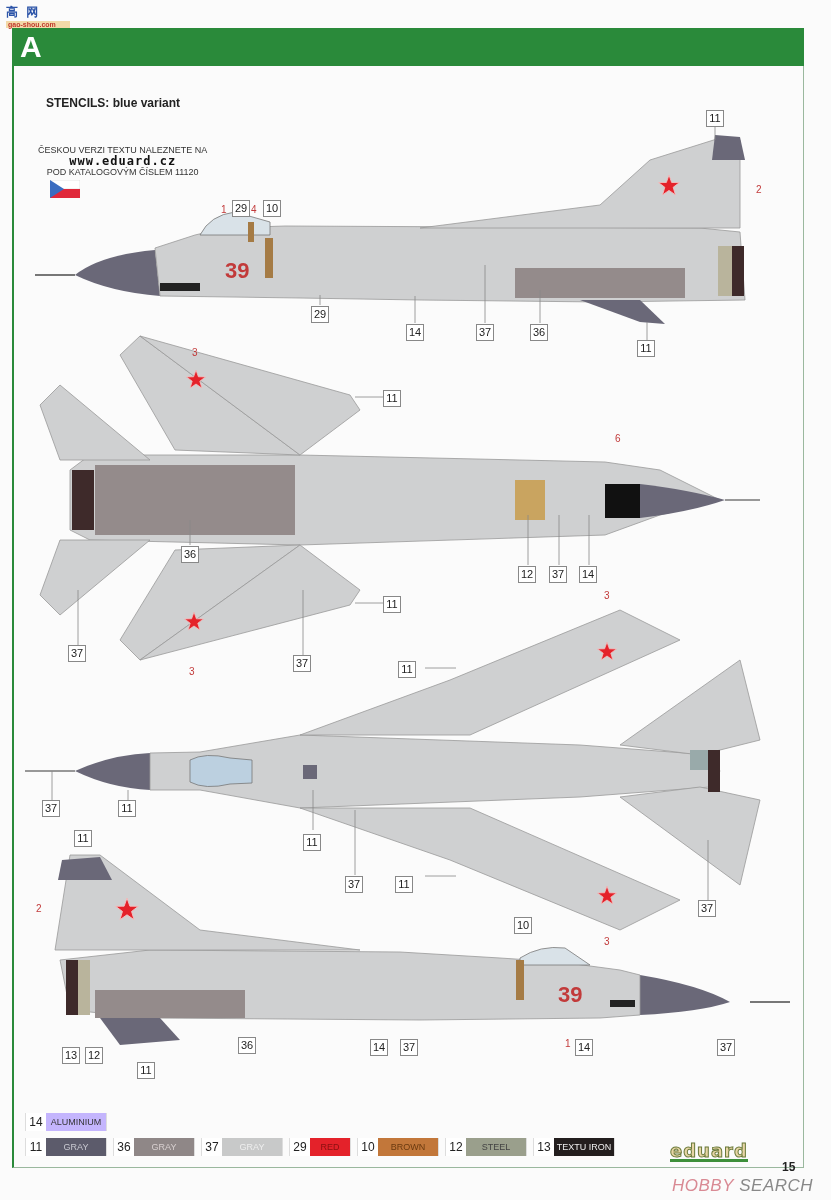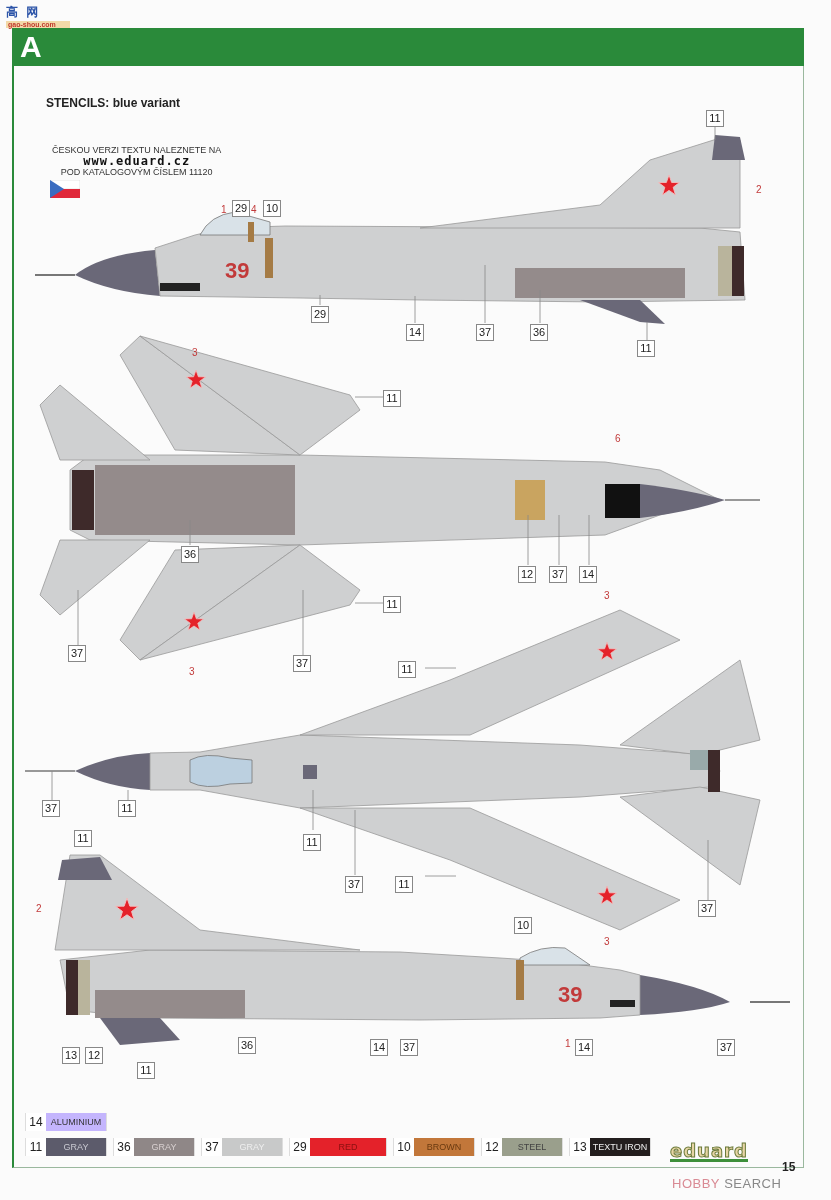--- a/index.html
+++ b/index.html
@@ -7,33 +7,33 @@
   body { position: relative; font-family: "Liberation Sans", sans-serif; color: #222; }
   .abs { position: absolute; }
   .watermark { left: 6px; top: 4px; width: 64px; height: 34px; }
   .wm-glyphs { font-family: "DejaVu Sans", sans-serif; font-size: 12px; font-weight: bold; color: #2c54a8; letter-spacing: 2px; }
   .wm-url { font-size: 7px; font-weight: bold; color: #c0392b; background: #f3d9a8; padding: 0 2px; }
   .frame { left: 12px; top: 28px; width: 792px; height: 1140px; border-left: 2px solid #2a8a3a; border-right: 1px solid #9ab89e; border-bottom: 1px solid #9ab89e; }
   .header { left: 12px; top: 28px; width: 792px; height: 38px; background: #2a8a3a; display: flex; align-items: center; }
   .header-letter { color: #fff; font-size: 30px; font-weight: bold; margin-left: 8px; width: 30px; }
   .header-title { color: #fff; font-size: 16px; font-weight: bold; margin-left: 6px; }
   .stencils { left: 46px; top: 96px; font-size: 12px; font-weight: bold; }
-  .cz-note { left: 52px; top: 145px; font-size: 9px; line-height: 11px; text-align: center; color: #333; }
+  .cz-note { left: 38px; top: 145px; font-size: 9px; line-height: 11px; text-align: center; color: #333; }
   .cz-url { font-family: "DejaVu Sans Mono", monospace; font-weight: bold; font-size: 12px; letter-spacing: 1px; color: #111; }
   .flag { left: 50px; top: 180px; width: 30px; height: 18px; }
   svg.art { position: absolute; left: 0; top: 0; }
   .callout { position: absolute; background: #fff; border: 1px solid #888; font-size: 11px; padding: 1px 2px; line-height: 13px; text-align: center; min-width: 18px; color: #222; }
   .callout-red { position: absolute; font-size: 10px; color: #c23a3a; }
   .legend-row { position: absolute; display: flex; align-items: center; }
   .swatch { display: flex; align-items: center; height: 18px; margin-right: 6px; border: 1px solid #ddd; }
   .swatch-num { background: #fff; width: 20px; height: 18px; font-size: 12px; line-height: 18px; text-align: center; }
   .swatch-name { height: 18px; font-size: 9px; line-height: 18px; text-align: center; }
   .eduard-logo { left: 670px; top: 1143px; font-family: "DejaVu Sans", sans-serif; font-weight: bold; font-size: 18px; color: #e7d5a5; -webkit-text-stroke: 1px #6a7a3a; letter-spacing: 1px; border-bottom: 3px solid #3d8f3a; line-height: 16px; }
   .page-num { left: 782px; top: 1160px; font-size: 12px; font-weight: bold; }
-  .hobby { left: 672px; top: 1176px; font-size: 13px; font-weight: bold; color: #d98a94; letter-spacing: 0.5px; }
+  .hobby { left: 672px; top: 1176px; font-size: 17px; font-weight: bold; color: #d98a94; letter-spacing: 0.5px; font-style: italic; }
   .hobby span { color: #888; font-weight: normal; }
 </style>
 </head>
 <body>
 
 <div class="abs watermark">
   <div class="wm-glyphs">高 网</div>
   <div class="wm-url">gao-shou.com</div>
 </div>
 
@@ -216,21 +216,21 @@
   <div class="swatch">
       <span class="swatch-num">36</span>
       <span class="swatch-name" id="sw2" style="width: 60px; background: rgb(143, 135, 135); color: rgb(216, 208, 208);">GRAY</span>
     </div>
   <div class="swatch">
       <span class="swatch-num">37</span>
       <span class="swatch-name" id="sw3" style="width: 60px; background: rgb(200, 201, 201); color: rgb(238, 238, 238);">GRAY</span>
     </div>
   <div class="swatch">
       <span class="swatch-num">29</span>
-      <span class="swatch-name" id="sw4" style="width: 76px; background: rgb(228, 34, 42); color: rgb(138, 16, 16);">RED</span>
+      <span class="swatch-name" id="sw4" style="width: 40px; background: rgb(228, 34, 42); color: rgb(138, 16, 16);">RED</span>
     </div>
   <div class="swatch">
       <span class="swatch-num">10</span>
       <span class="swatch-name" id="sw5" style="width: 60px; background: rgb(194, 119, 58); color: rgb(106, 58, 16);">BROWN</span>
     </div>
   <div class="swatch">
       <span class="swatch-num">12</span>
       <span class="swatch-name" id="sw6" style="width: 60px; background: rgb(154, 159, 140); color: rgb(68, 68, 68);">STEEL</span>
     </div>
   <div class="swatch">

